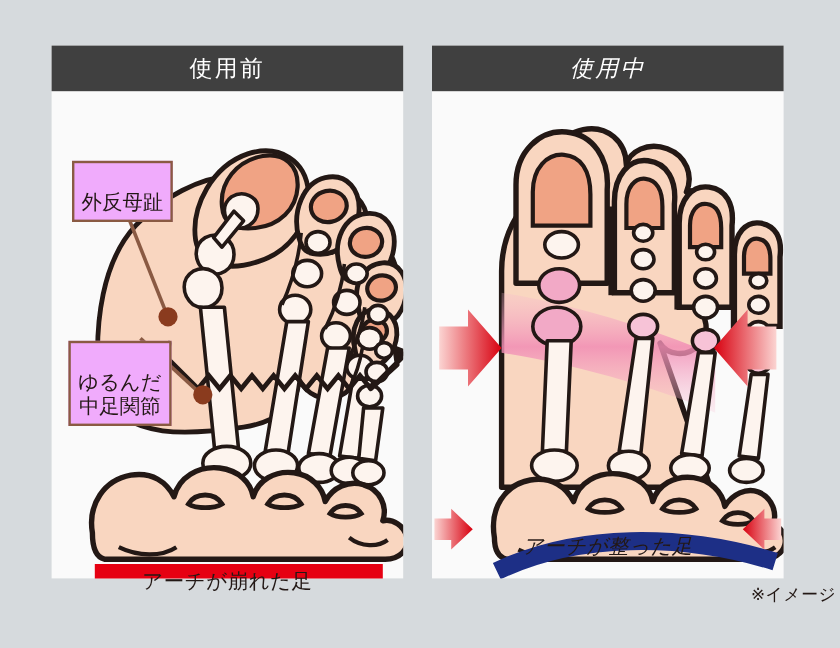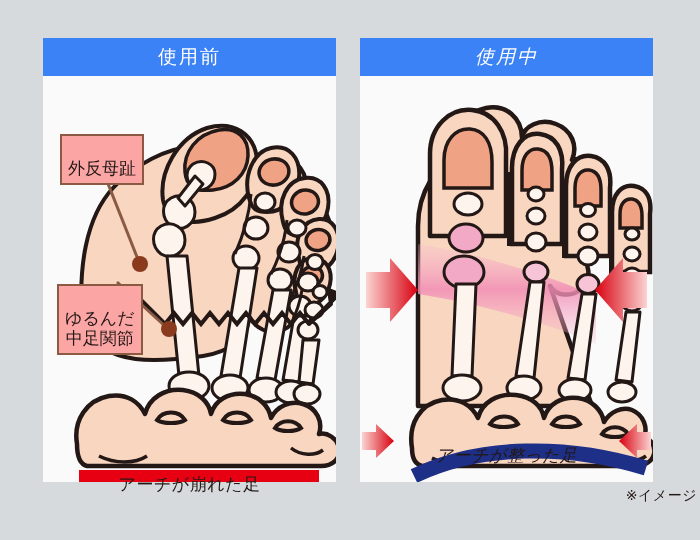--- a/index.html
+++ b/index.html
@@ -13,31 +13,31 @@
 
   .panel{
     position:absolute;top:38px;width:293px;height:444px;
     background:#fafafa;
   }
   .panel.left{left:43px;}
   .panel.right{left:360px;font-style:italic;}
 
   .panel-header{
     position:absolute;left:0;top:0;width:100%;height:38px;
-    background:#3b82f6;color:#fff;
+    background:#404040;color:#fff;
     display:flex;align-items:center;justify-content:center;
     font-size:19px;letter-spacing:2px;font-weight:400;
   }
 
   .panel-body{position:absolute;left:0;top:38px;width:100%;height:406px;}
 
   .art{position:absolute;left:0;top:0;width:293px;height:406px;}
 
   .callout{
-    position:absolute;background:#fca5a5;border:2px solid #8a5a43;
+    position:absolute;background:#f0abfc;border:2px solid #8a5a43;
     color:#231815;font-size:17px;line-height:1.18;
     padding:3px 6px 4px 6px;text-align:center;white-space:pre-line;
     letter-spacing:0px;z-index:6;
   }
   .callout.c1{left:17px;top:58px;}
   .callout.c2{left:14px;top:208px;}
 
   .caption{
     position:absolute;width:100%;text-align:center;
     font-size:17px;color:#231815;letter-spacing:0.5px;

